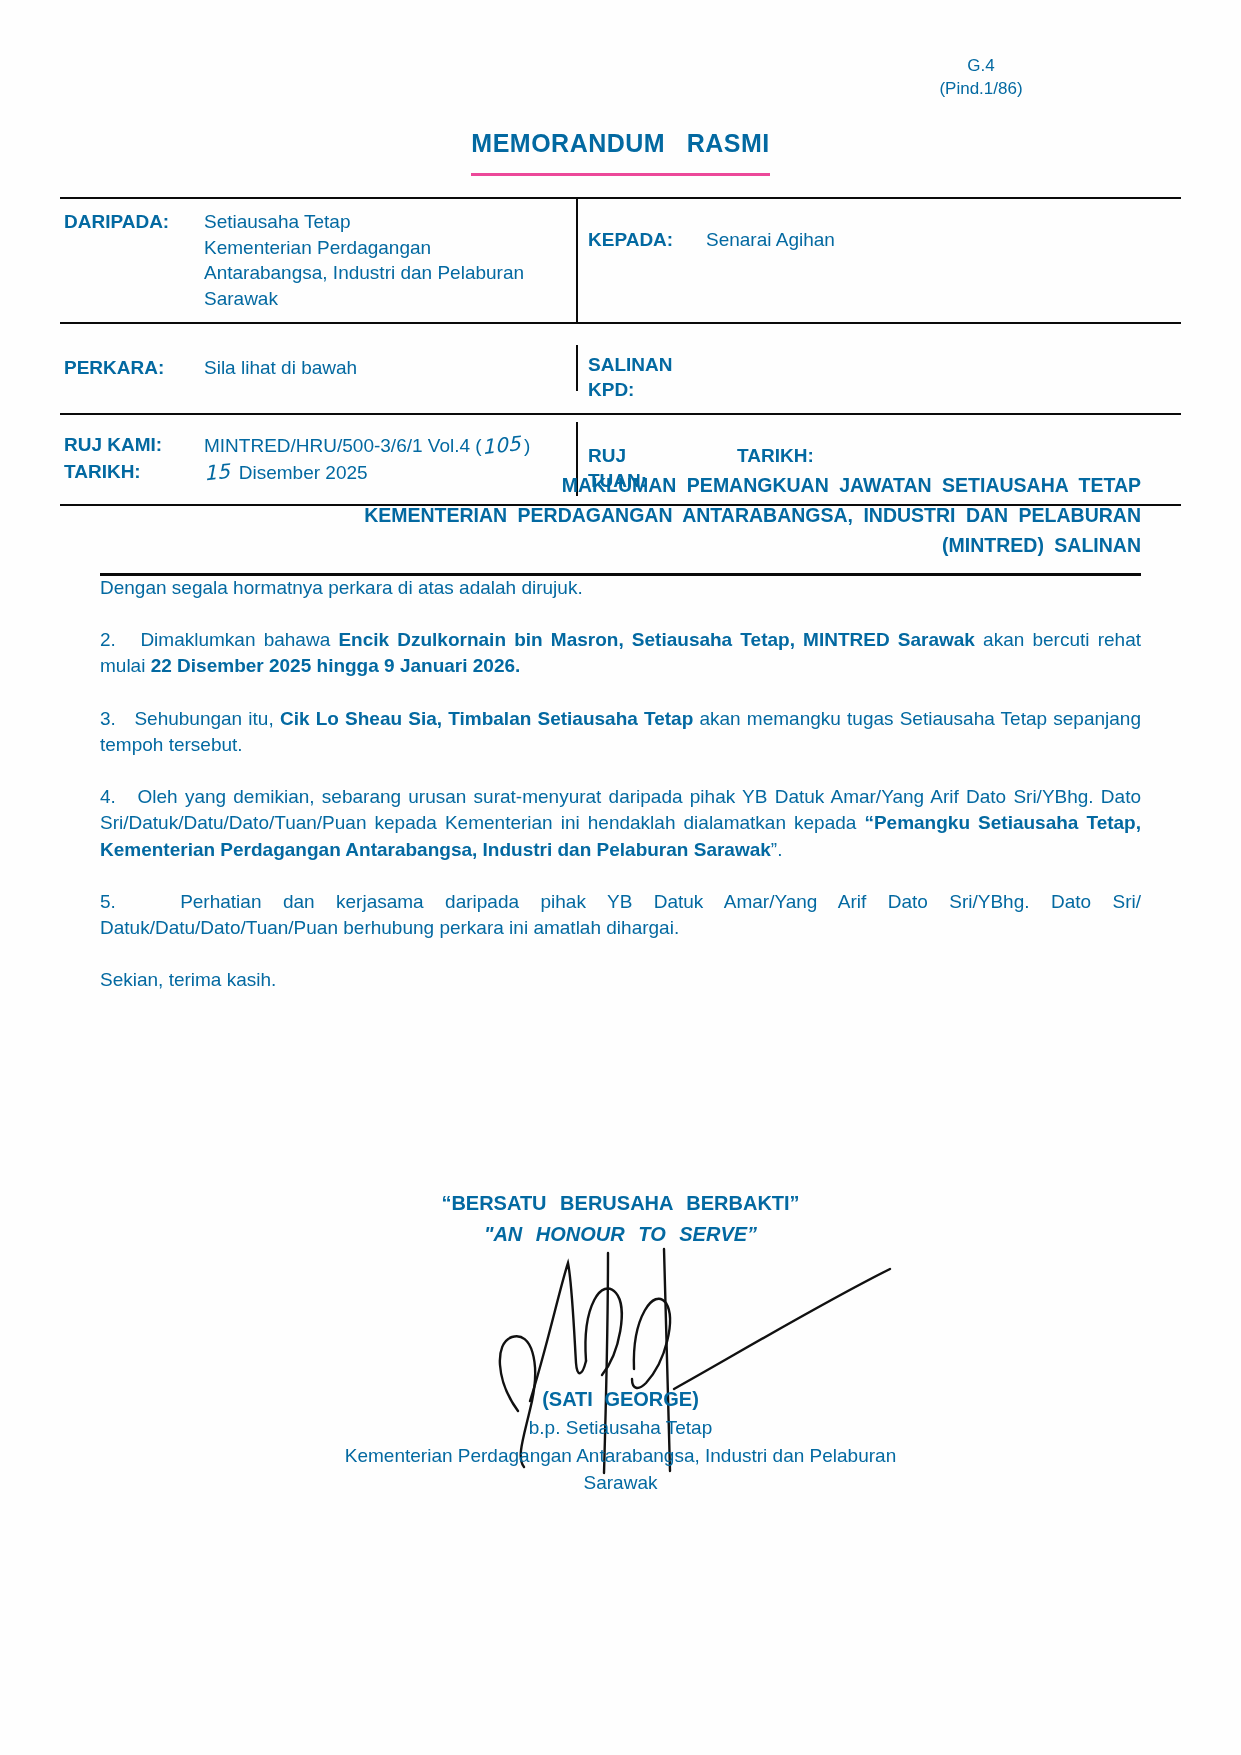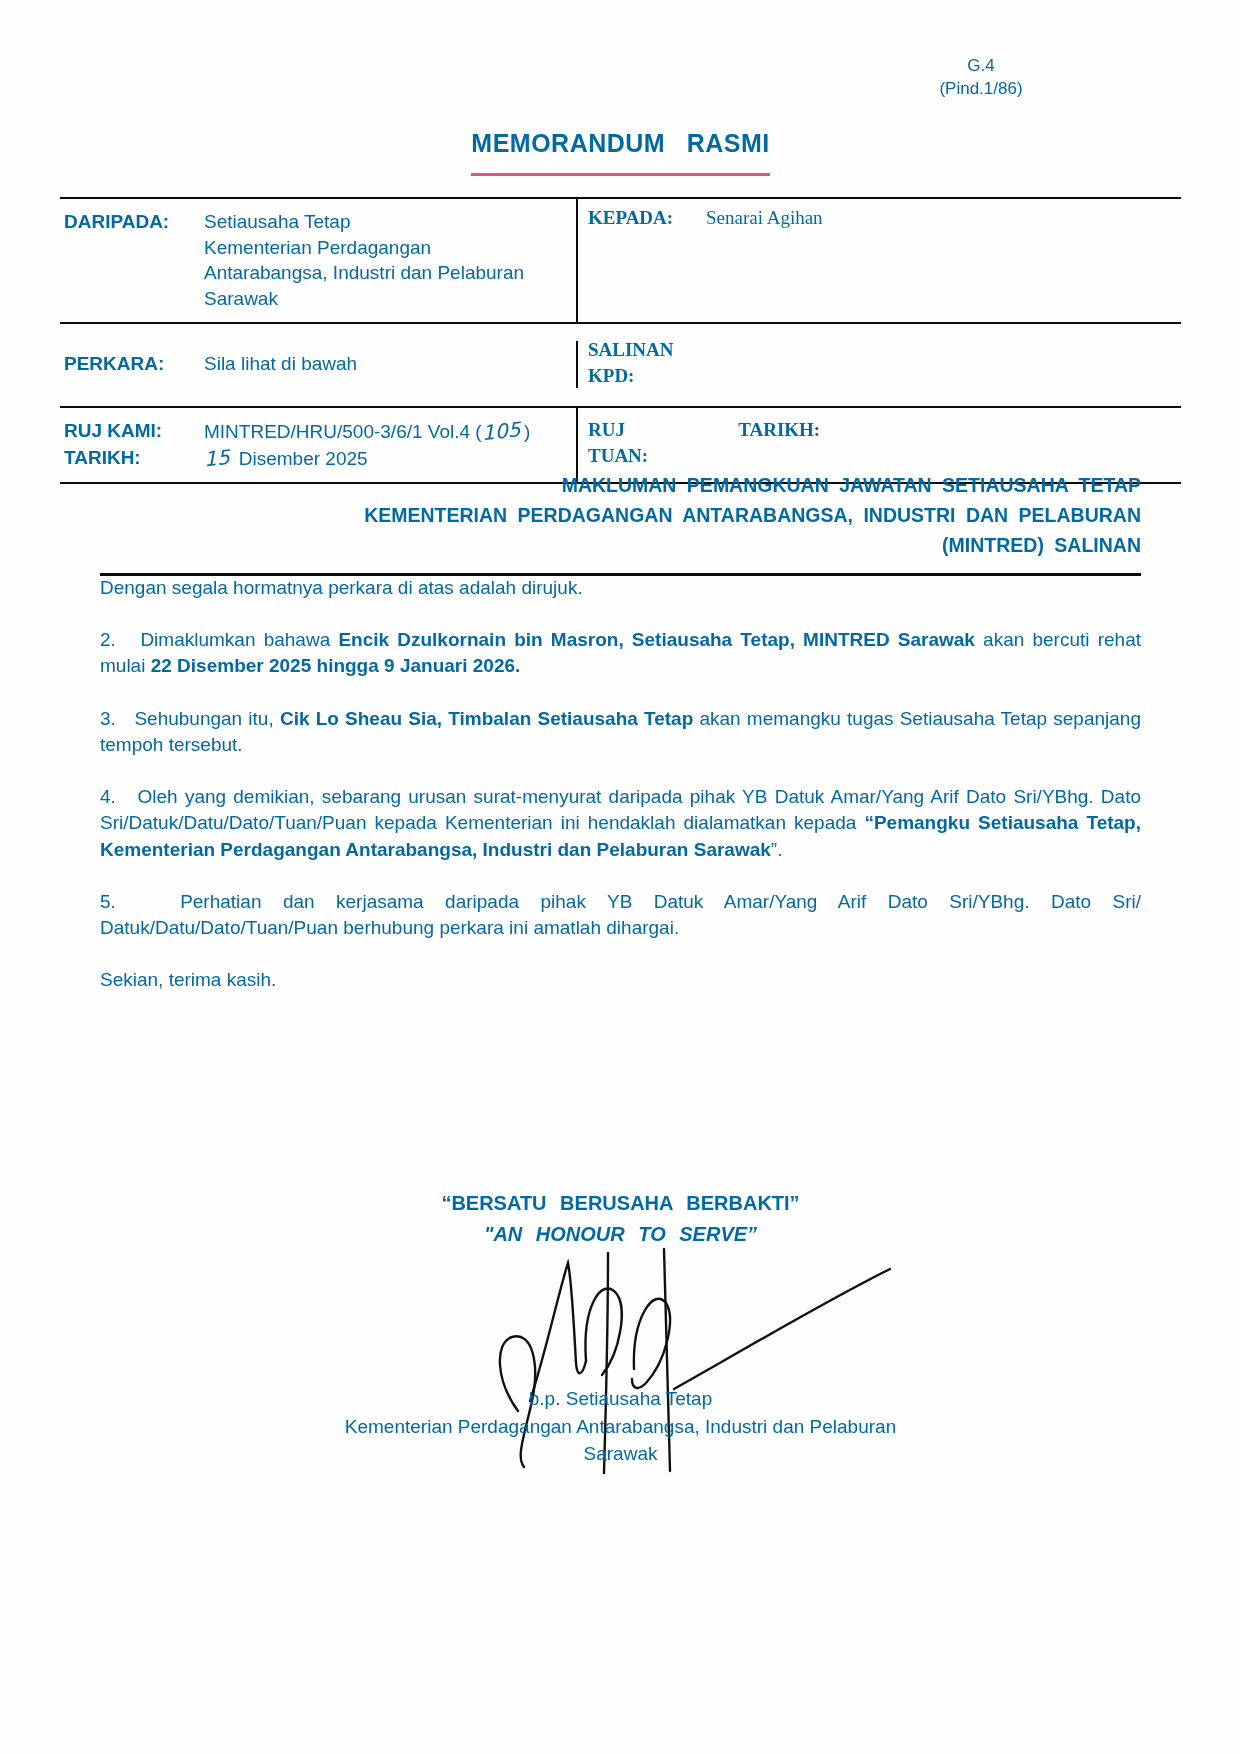--- a/index.html
+++ b/index.html
@@ -39,21 +39,21 @@
     border-bottom:2px solid #0a0a0a;
   }
   .mt-row{display:flex;}
   .mt-row + .mt-row{border-top:2px solid #0a0a0a;align-items:center;}
   .mt-cell-l{
     width:506px; flex:0 0 506px;
     border-right:2px solid #0a0a0a;
     padding:10px 6px 10px 4px;
     display:flex;
   }
-  .mt-cell-r{flex:1; padding:6px 6px 10px 10px; display:flex;font-family:Liberation Serif, serif;}
+  .mt-cell-r{flex:1; padding:28px 6px 10px 10px; display:flex;}
   .mt-label{font-weight:bold; width:140px; flex:0 0 140px;}
   .mt-label-r{font-weight:bold; width:118px; flex:0 0 118px;}
   .row1{min-height:118px;}
   .row2{min-height:82px;}
   .row3{min-height:62px;}
   .stack div{line-height:1.35;}
   .refline{display:flex;}
   .refline .lab{font-weight:bold; width:140px; flex:0 0 140px;}
   .hand{
     font-family:"DejaVu Sans", sans-serif;
@@ -196,18 +196,19 @@
       <path d="M42,158 C58,108 72,44 80,20 C84,40 86,86 88,120 C89,134 94,134 98,118"></path>
       <path d="M98,118 C94,62 114,34 128,50 C140,64 132,110 114,132"></path>
       <path d="M120,10 C120,70 118,160 116,230"></path>
       <path d="M146,126 C144,74 166,44 178,60 C188,76 178,118 158,140 C150,148 144,146 144,136"></path>
       <path d="M176,6 C178,70 180,160 182,228"></path>
       <path d="M186,146 C240,116 330,62 402,26"></path>
     </g>
   </svg>
 
   <div class="sig-block">
+    <div class="sig-name">(SATI GEORGE)</div>
     <div>b.p.  Setiausaha Tetap</div>
     <div>Kementerian Perdagangan Antarabangsa, Industri dan Pelaburan</div>
     <div>Sarawak</div>
   </div>
 
 </div>
 
 </body></html>

